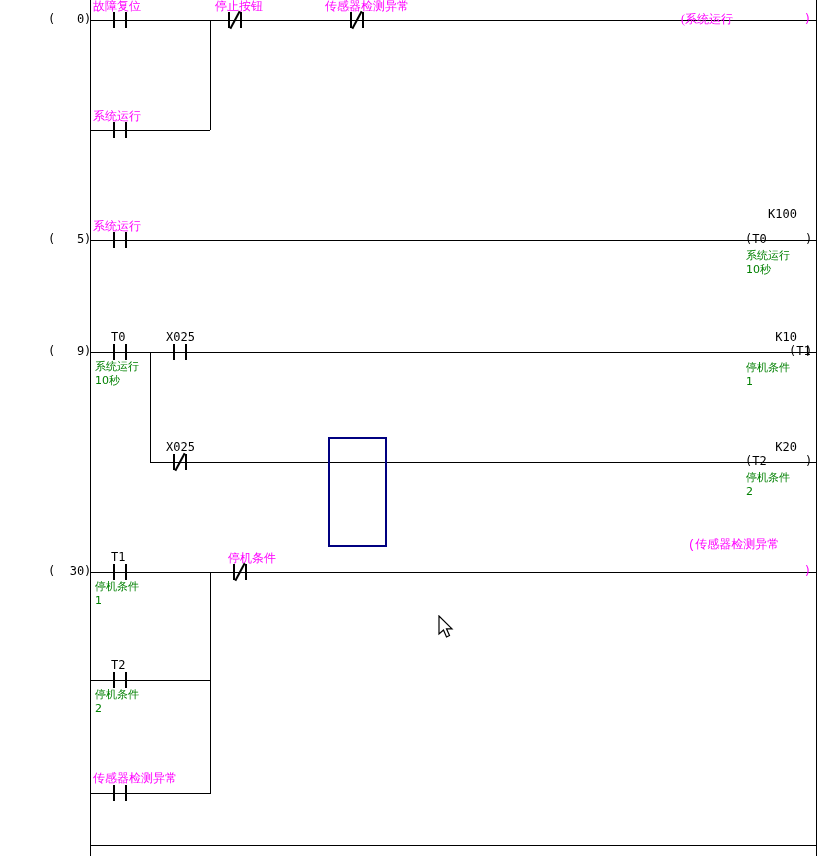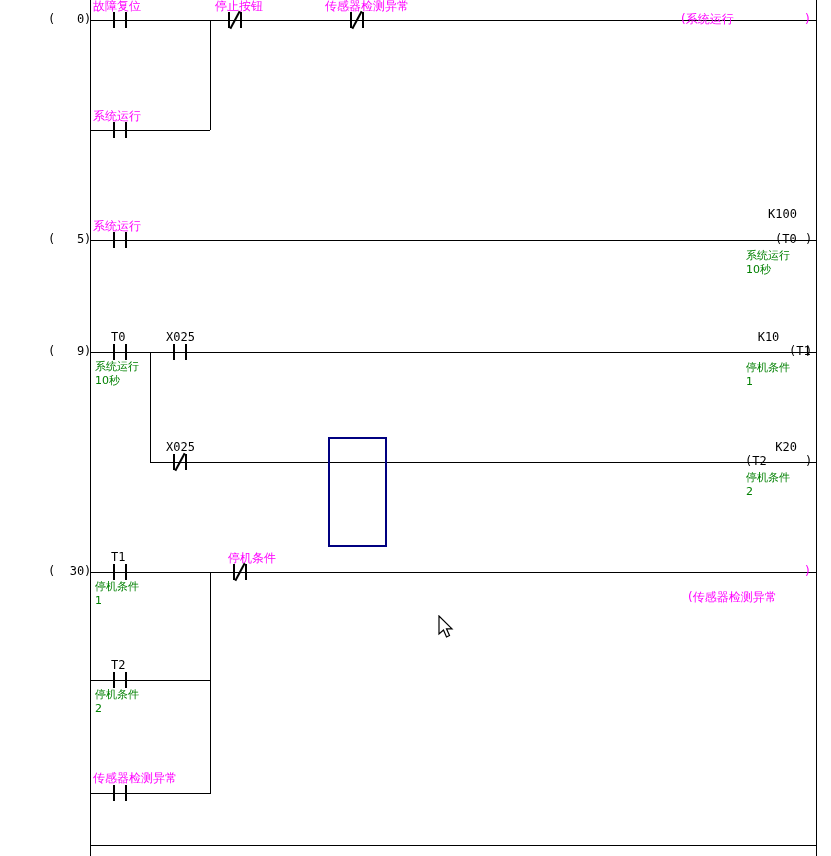--- a/index.html
+++ b/index.html
@@ -63,56 +63,56 @@
       <span class="slash"></span>
     </div>
 
   <div class="txt magenta" style="left:325px;top:0px;">传感器检测异常</div>
   <div class="contact" style="left:350px;top:12px;">
       <span class="bar l"></span>
       <span class="bar r"></span>
       <span class="slash"></span>
     </div>
 
-  <div class="txt magenta" style="left:681px;top:13px;">(系统运行</div>
+  <div class="txt magenta" style="left:681px;top:13px;font-family:Liberation Serif, serif;">(系统运行</div>
   <div class="txt magenta" style="left:805px;top:13px;">)</div>
 
   <div class="txt magenta" style="left:93px;top:110px;">系统运行</div>
   <div class="contact" style="left:113px;top:122px;">
       <span class="bar l"></span>
       <span class="bar r"></span>
     </div>
 
   <div class="txt magenta" style="left:93px;top:220px;">系统运行</div>
   <div class="contact" style="left:113px;top:232px;">
       <span class="bar l"></span>
       <span class="bar r"></span>
     </div>
 
   <div class="txt mono ralign" style="left:740px;top:208px;">K100</div>
-  <div class="txt mono" style="left:775px;top:233px;">(T0</div>
+  <div class="txt mono" style="left:745px;top:233px;">(T0</div>
   <div class="txt mono" style="left:805px;top:233px;">)</div>
   <div class="txt green" style="left:746px;top:250px;">系统运行</div>
   <div class="txt green" style="left:746px;top:264px;">10秒</div>
 
   <div class="txt mono" style="left:111px;top:331px;">T0</div>
   <div class="contact" style="left:113px;top:344px;">
       <span class="bar l"></span>
       <span class="bar r"></span>
     </div>
   <div class="txt green" style="left:95px;top:361px;">系统运行</div>
   <div class="txt green" style="left:95px;top:375px;">10秒</div>
 
   <div class="txt mono" style="left:166px;top:331px;">X025</div>
   <div class="contact" style="left:173px;top:344px;">
       <span class="bar l"></span>
       <span class="bar r"></span>
     </div>
 
-  <div class="txt mono ralign" style="left:740px;top:331px;text-align:center;">K10</div>
+  <div class="txt mono ralign" style="left:740px;top:331px;">K10</div>
   <div class="txt mono" style="left:789px;top:345px;">(T1</div>
   <div class="txt mono" style="left:805px;top:345px;">)</div>
   <div class="txt green" style="left:746px;top:362px;">停机条件</div>
   <div class="txt green" style="left:746px;top:376px;">1</div>
 
   <div class="txt mono" style="left:166px;top:441px;">X025</div>
   <div class="contact" style="left:173px;top:454px;">
       <span class="bar l"></span>
       <span class="bar r"></span>
       <span class="slash"></span>
@@ -134,21 +134,21 @@
   <div class="txt green" style="left:95px;top:581px;">停机条件</div>
   <div class="txt green" style="left:95px;top:595px;">1</div>
 
   <div class="txt magenta" style="left:228px;top:552px;">停机条件</div>
   <div class="contact" style="left:233px;top:564px;">
       <span class="bar l"></span>
       <span class="bar r"></span>
       <span class="slash"></span>
     </div>
 
-  <div class="txt magenta" style="left:688px;top:591px;">(传感器检测异常</div>
+  <div class="txt magenta" style="left:688px;top:539px;font-family:Liberation Mono, monospace;">(传感器检测异常</div>
   <div class="txt magenta" style="left:805px;top:565px;">)</div>
 
   <div class="txt mono" style="left:111px;top:659px;">T2</div>
   <div class="contact" style="left:113px;top:672px;">
       <span class="bar l"></span>
       <span class="bar r"></span>
     </div>
   <div class="txt green" style="left:95px;top:689px;">停机条件</div>
   <div class="txt green" style="left:95px;top:703px;">2</div>
 

